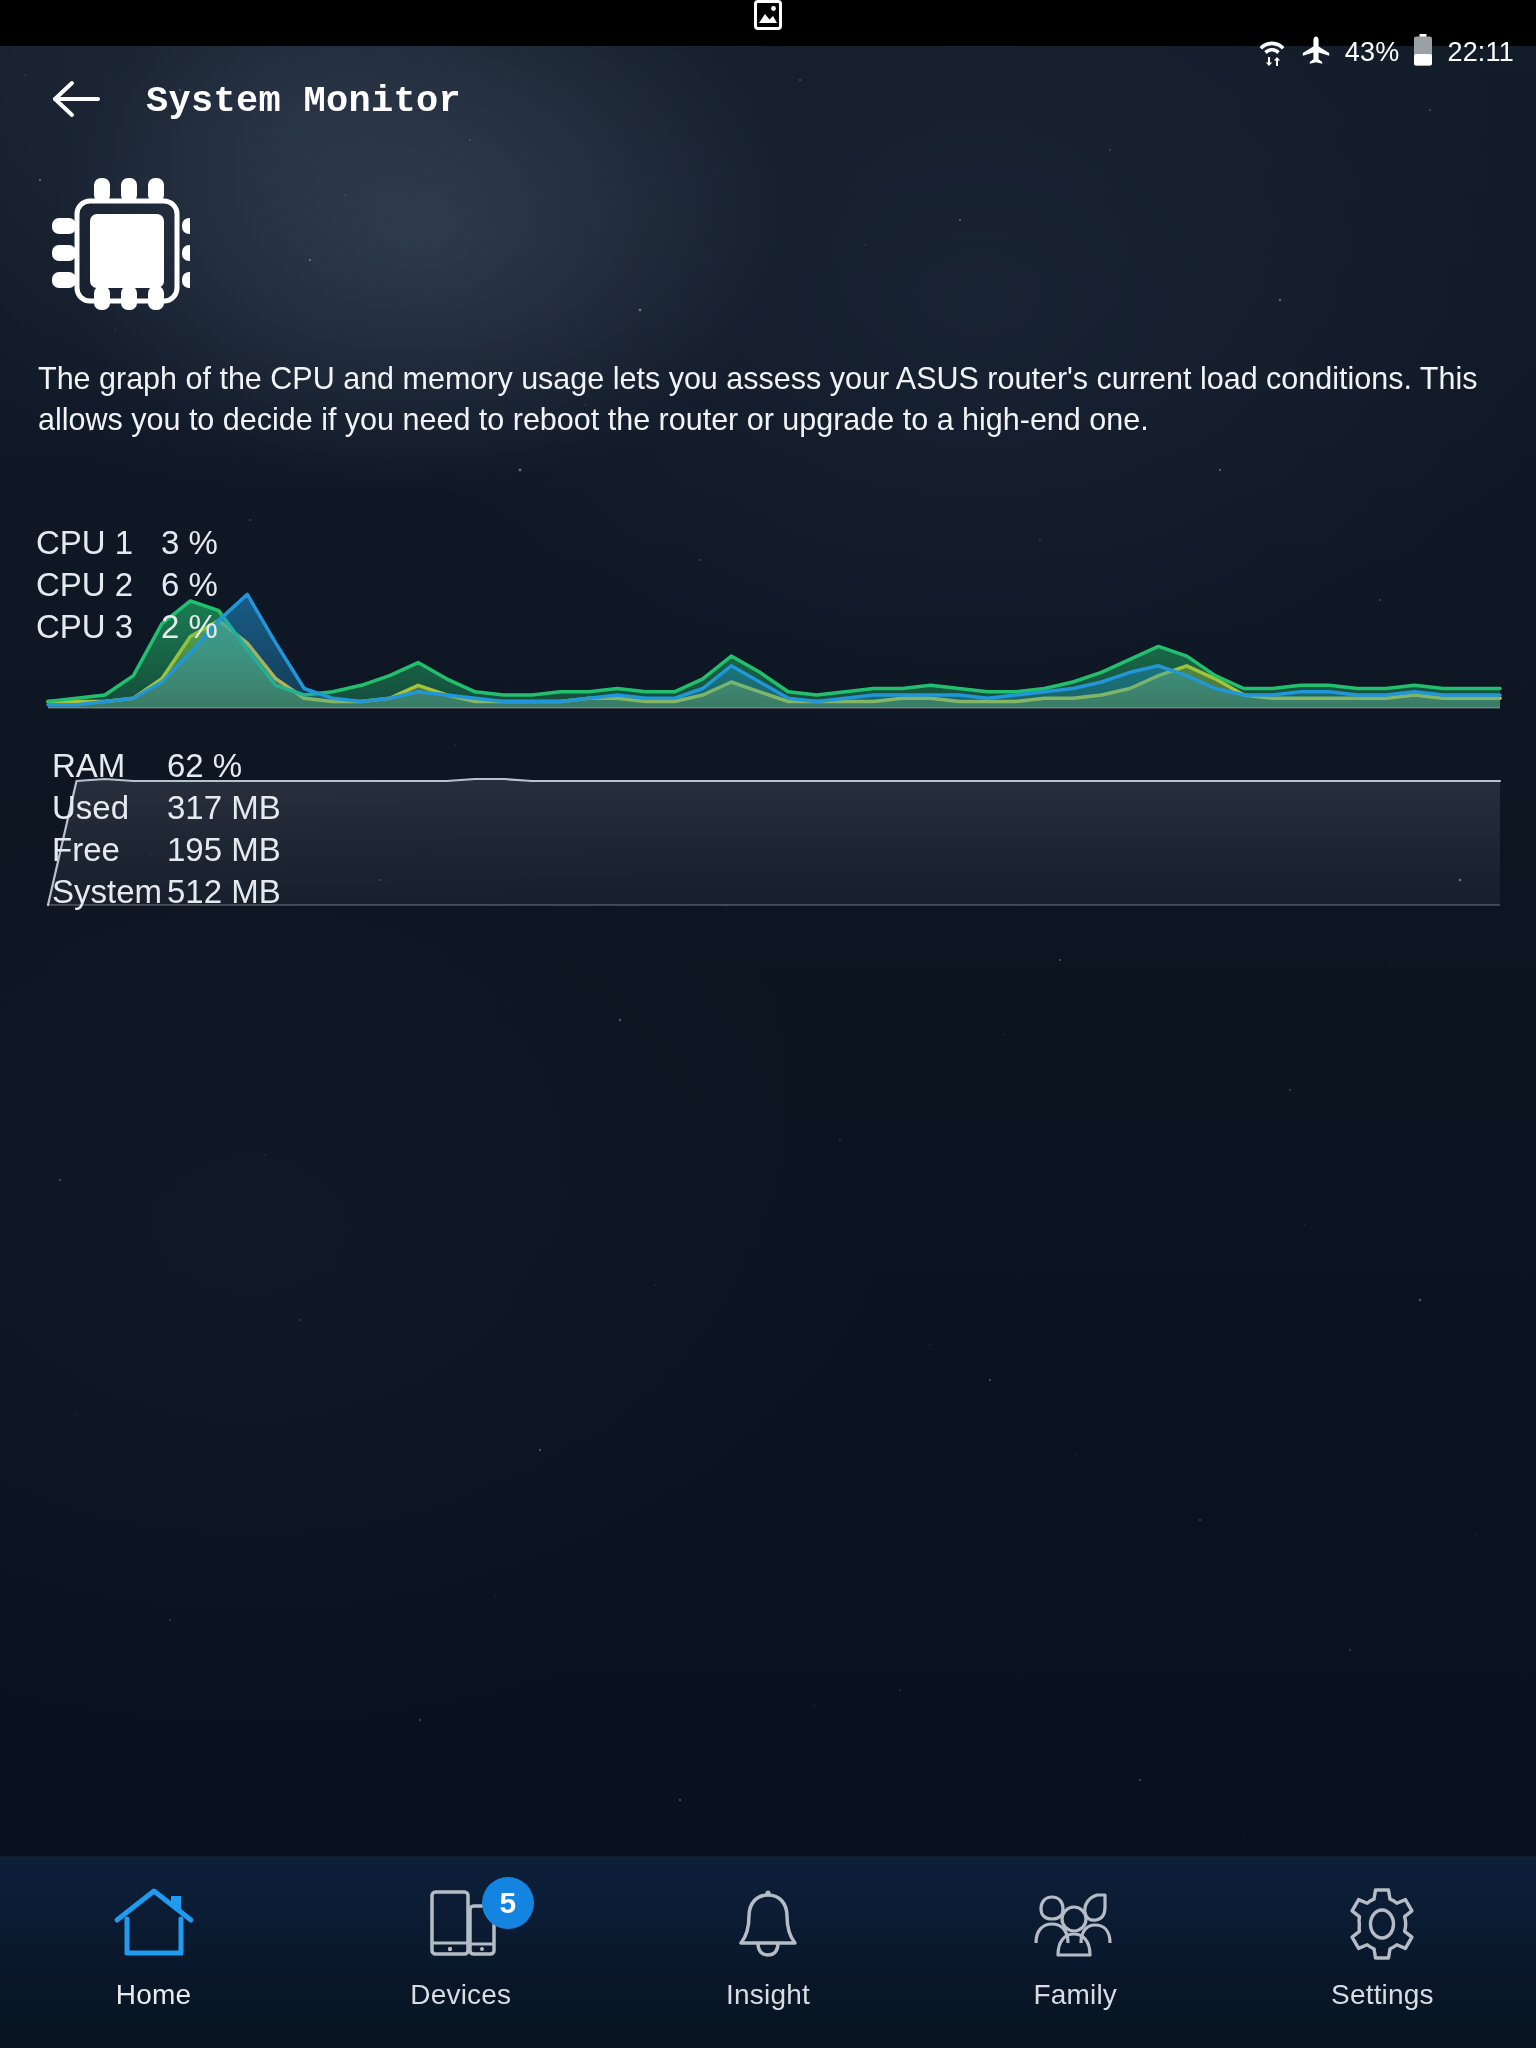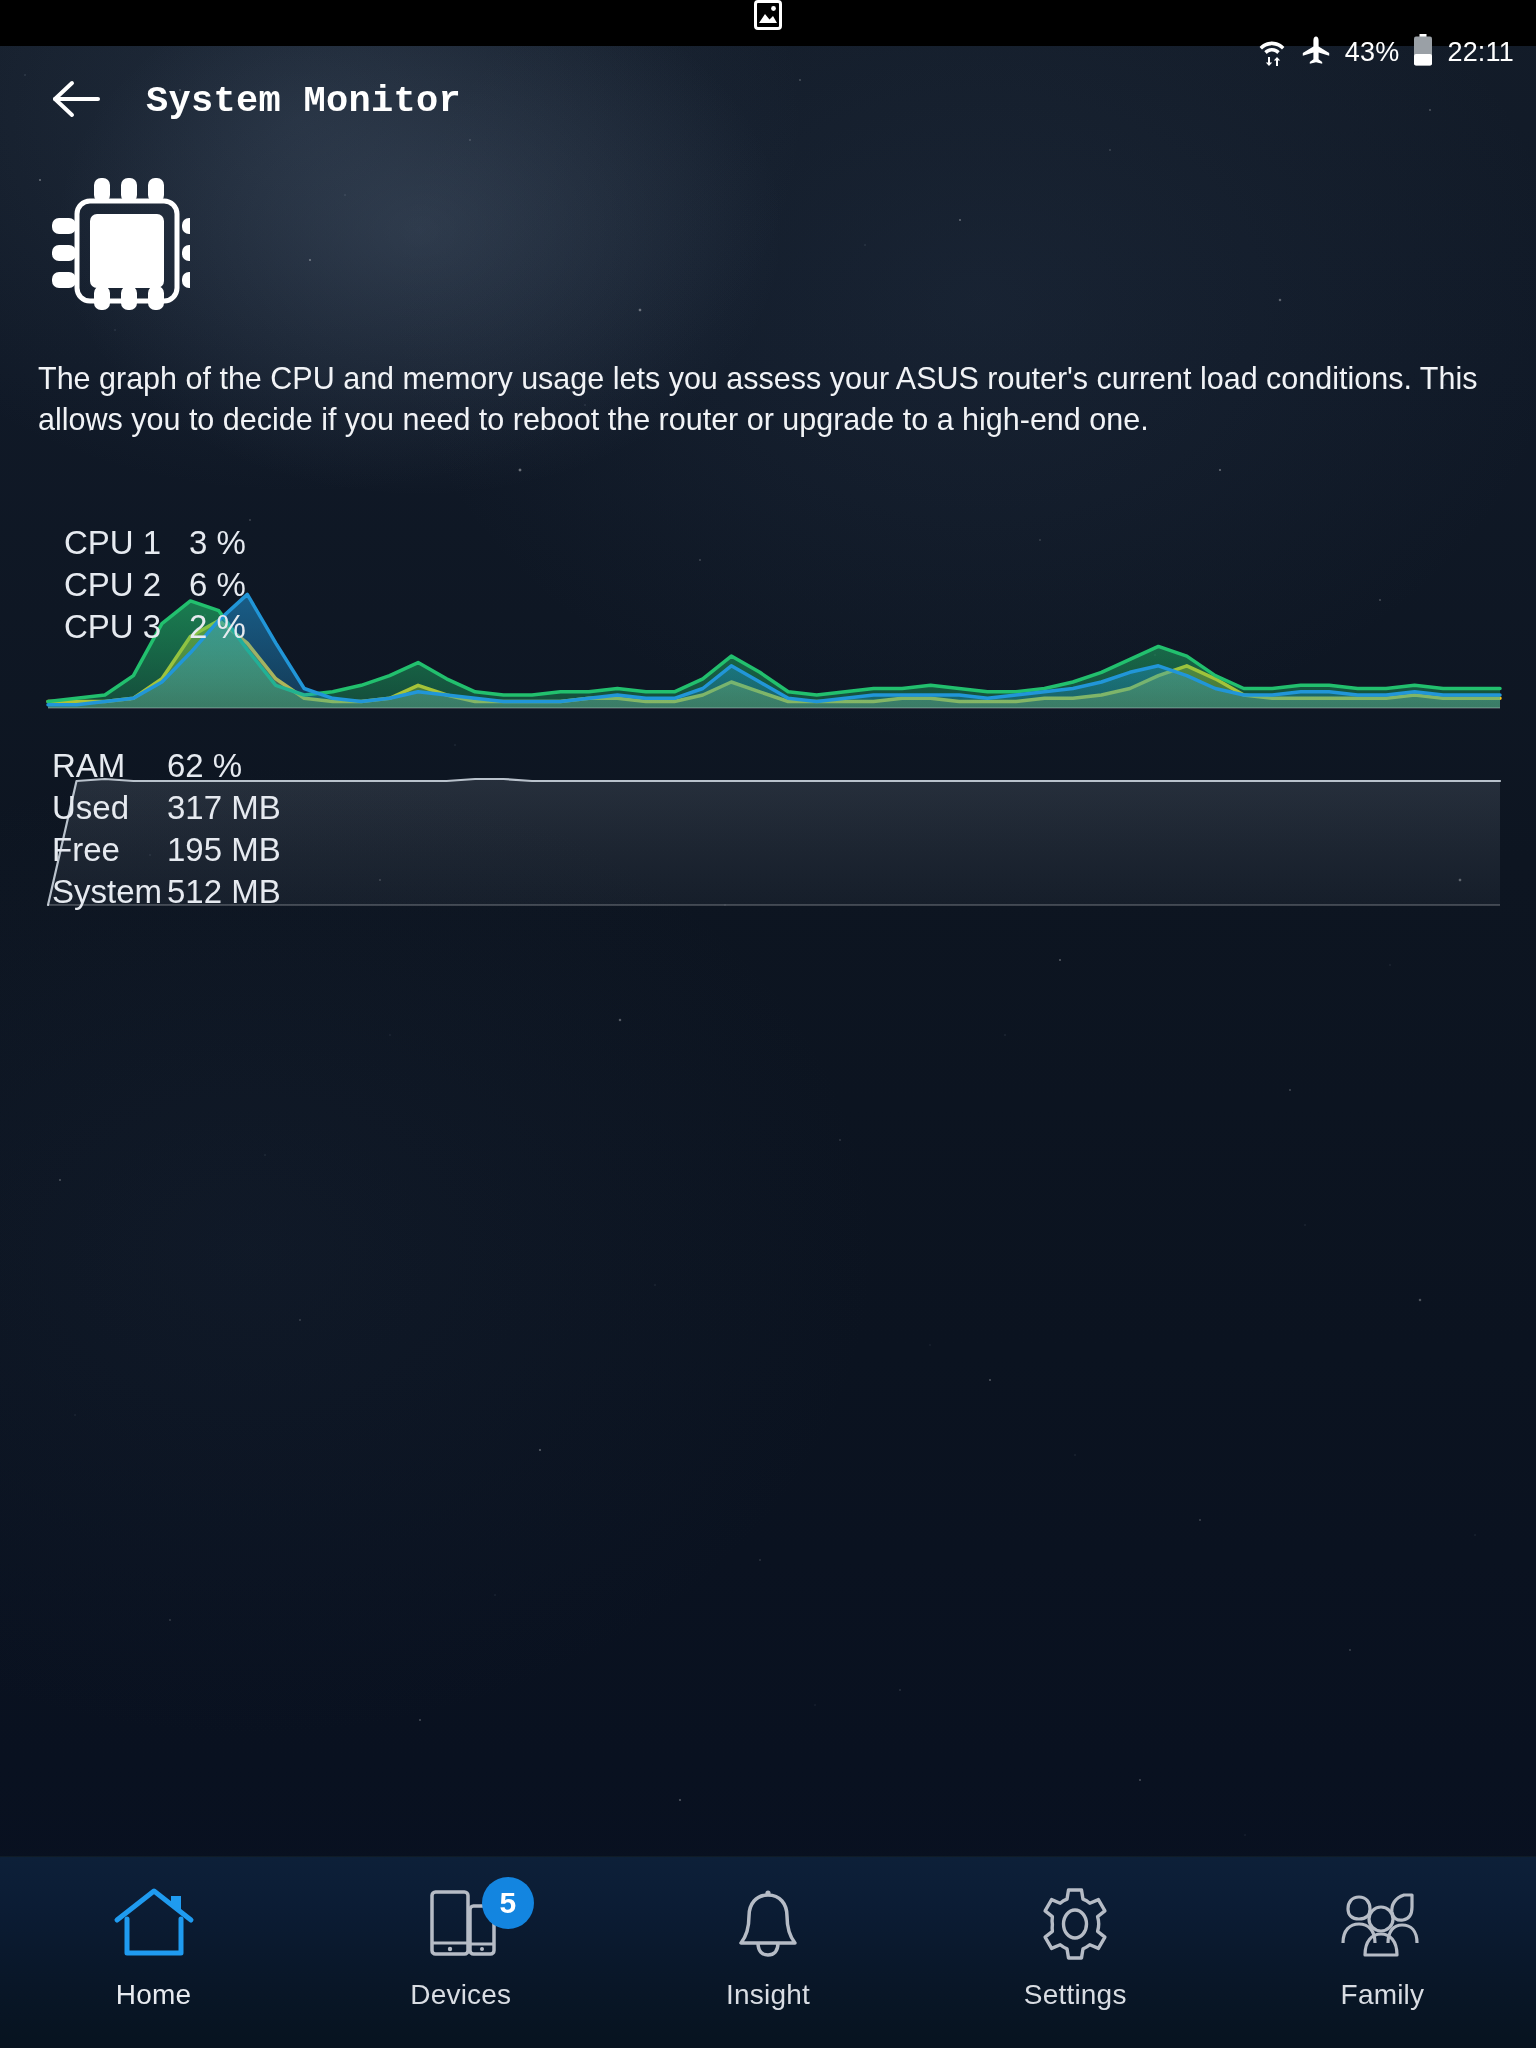--- a/index.html
+++ b/index.html
@@ -142,21 +142,21 @@
     line-height:41px;
     padding:40px 48px 0 38px;
     font-weight:400;
     letter-spacing:0px;
   }
 
   
   .cpu-block { position:relative; margin-top:82px; height:195px; }
   .cpu-graph { position:absolute; left:0; bottom:0; width:1536px; height:195px; }
   .cpu-legend {
-    position:absolute; left:64px; top:0;
+    position:absolute; left:36px; top:0;
     z-index:3;
   }
   .legend-row {
     display:flex; align-items:baseline;
     color:#e6eaf0; font-size:33px; line-height:42px;
     white-space:nowrap;
   }
   .legend-label { width:125px; }
   .legend-value { }
 
@@ -394,44 +394,44 @@
           <path d="M43 9 C31 9 24 18 24 30 C24 44 20 52 16 57 L70 57 C66 52 62 44 62 30 C62 18 55 9 43 9 Z" fill="none" stroke="#b6bcc6" stroke-width="3.5" stroke-linejoin="round"></path>
           <circle cx="43" cy="7" r="2.6" fill="#b6bcc6"></circle>
           <path d="M33 57 C33 65 37 69 43 69 C49 69 53 65 53 57" fill="none" stroke="#b6bcc6" stroke-width="3.5" stroke-linejoin="round"></path>
         </svg>
       </div>
       <div class="nav-label">Insight</div>
     </div>
 
     <div class="nav-item">
       <div class="nav-icon">
+        <svg width="94" height="76" viewBox="0 0 94 76">
+
+          <path d="M24 11 C17 11 13 16 13 23 C13 29 17 33 24 33 C31 33 35 29 35 23 C35 16 31 11 24 11 Z" fill="none" stroke="#b6bcc6" stroke-width="3.2" stroke-linejoin="round"></path>
+          <path d="M8 57 C8 44 15 38 24 38 C33 38 40 44 40 57" fill="none" stroke="#b6bcc6" stroke-width="3.2" stroke-linejoin="round"></path>
+
+          <path d="M69 9 C60 12 56 19 57 26 C58 32 62 35 68 34 C74 33 77 28 77 21 L77 9 Z" fill="none" stroke="#b6bcc6" stroke-width="3.2" stroke-linejoin="round"></path>
+          <path d="M53 57 C53 45 59 39 67 39 C76 39 82 45 82 57" fill="none" stroke="#b6bcc6" stroke-width="3.2" stroke-linejoin="round"></path>
+
+          <circle cx="46" cy="33" r="12" fill="none" stroke="#b6bcc6" stroke-width="3.2"></circle>
+          <path d="M30 69 C30 55 37 48 46 48 C55 48 62 55 62 69 Z" fill="none" stroke="#b6bcc6" stroke-width="3.2" stroke-linejoin="round"></path>
+        </svg>
+      </div>
+      <div class="nav-label">Family</div>
+    </div>
+
+    <div class="nav-item">
+      <div class="nav-icon">
         <svg width="86" height="78" viewBox="0 0 86 78">
           <g fill="none" stroke="#b6bcc6" stroke-width="3.4" stroke-linejoin="round">
             <path d="M49.5 5 L36.5 5 L35 14.2 A25 25 0 0 0 28.2 18.2 L19.6 14.6 L13.1 25.9 L20.4 31.7
                      A25 25 0 0 0 20.4 39.5 A25 25 0 0 0 20.4 46.3 L13.1 52.1 L19.6 63.4 L28.2 59.8
                      A25 25 0 0 0 35 63.8 L36.5 73 L49.5 73 L51 63.8 A25 25 0 0 0 57.8 59.8 L66.4 63.4
                      L72.9 52.1 L65.6 46.3 A25 25 0 0 0 65.6 31.7 L72.9 25.9 L66.4 14.6 L57.8 18.2
                      A25 25 0 0 0 51 14.2 Z"></path>
             <ellipse cx="43" cy="39" rx="11.5" ry="14"></ellipse>
           </g>
         </svg>
       </div>
       <div class="nav-label">Settings</div>
     </div>
-
-    <div class="nav-item">
-      <div class="nav-icon">
-        <svg width="94" height="76" viewBox="0 0 94 76">
-
-          <path d="M24 11 C17 11 13 16 13 23 C13 29 17 33 24 33 C31 33 35 29 35 23 C35 16 31 11 24 11 Z" fill="none" stroke="#b6bcc6" stroke-width="3.2" stroke-linejoin="round"></path>
-          <path d="M8 57 C8 44 15 38 24 38 C33 38 40 44 40 57" fill="none" stroke="#b6bcc6" stroke-width="3.2" stroke-linejoin="round"></path>
-
-          <path d="M69 9 C60 12 56 19 57 26 C58 32 62 35 68 34 C74 33 77 28 77 21 L77 9 Z" fill="none" stroke="#b6bcc6" stroke-width="3.2" stroke-linejoin="round"></path>
-          <path d="M53 57 C53 45 59 39 67 39 C76 39 82 45 82 57" fill="none" stroke="#b6bcc6" stroke-width="3.2" stroke-linejoin="round"></path>
-
-          <circle cx="46" cy="33" r="12" fill="none" stroke="#b6bcc6" stroke-width="3.2"></circle>
-          <path d="M30 69 C30 55 37 48 46 48 C55 48 62 55 62 69 Z" fill="none" stroke="#b6bcc6" stroke-width="3.2" stroke-linejoin="round"></path>
-        </svg>
-      </div>
-      <div class="nav-label">Family</div>
-    </div>
   </div>
 </div>
 
 </body></html>

